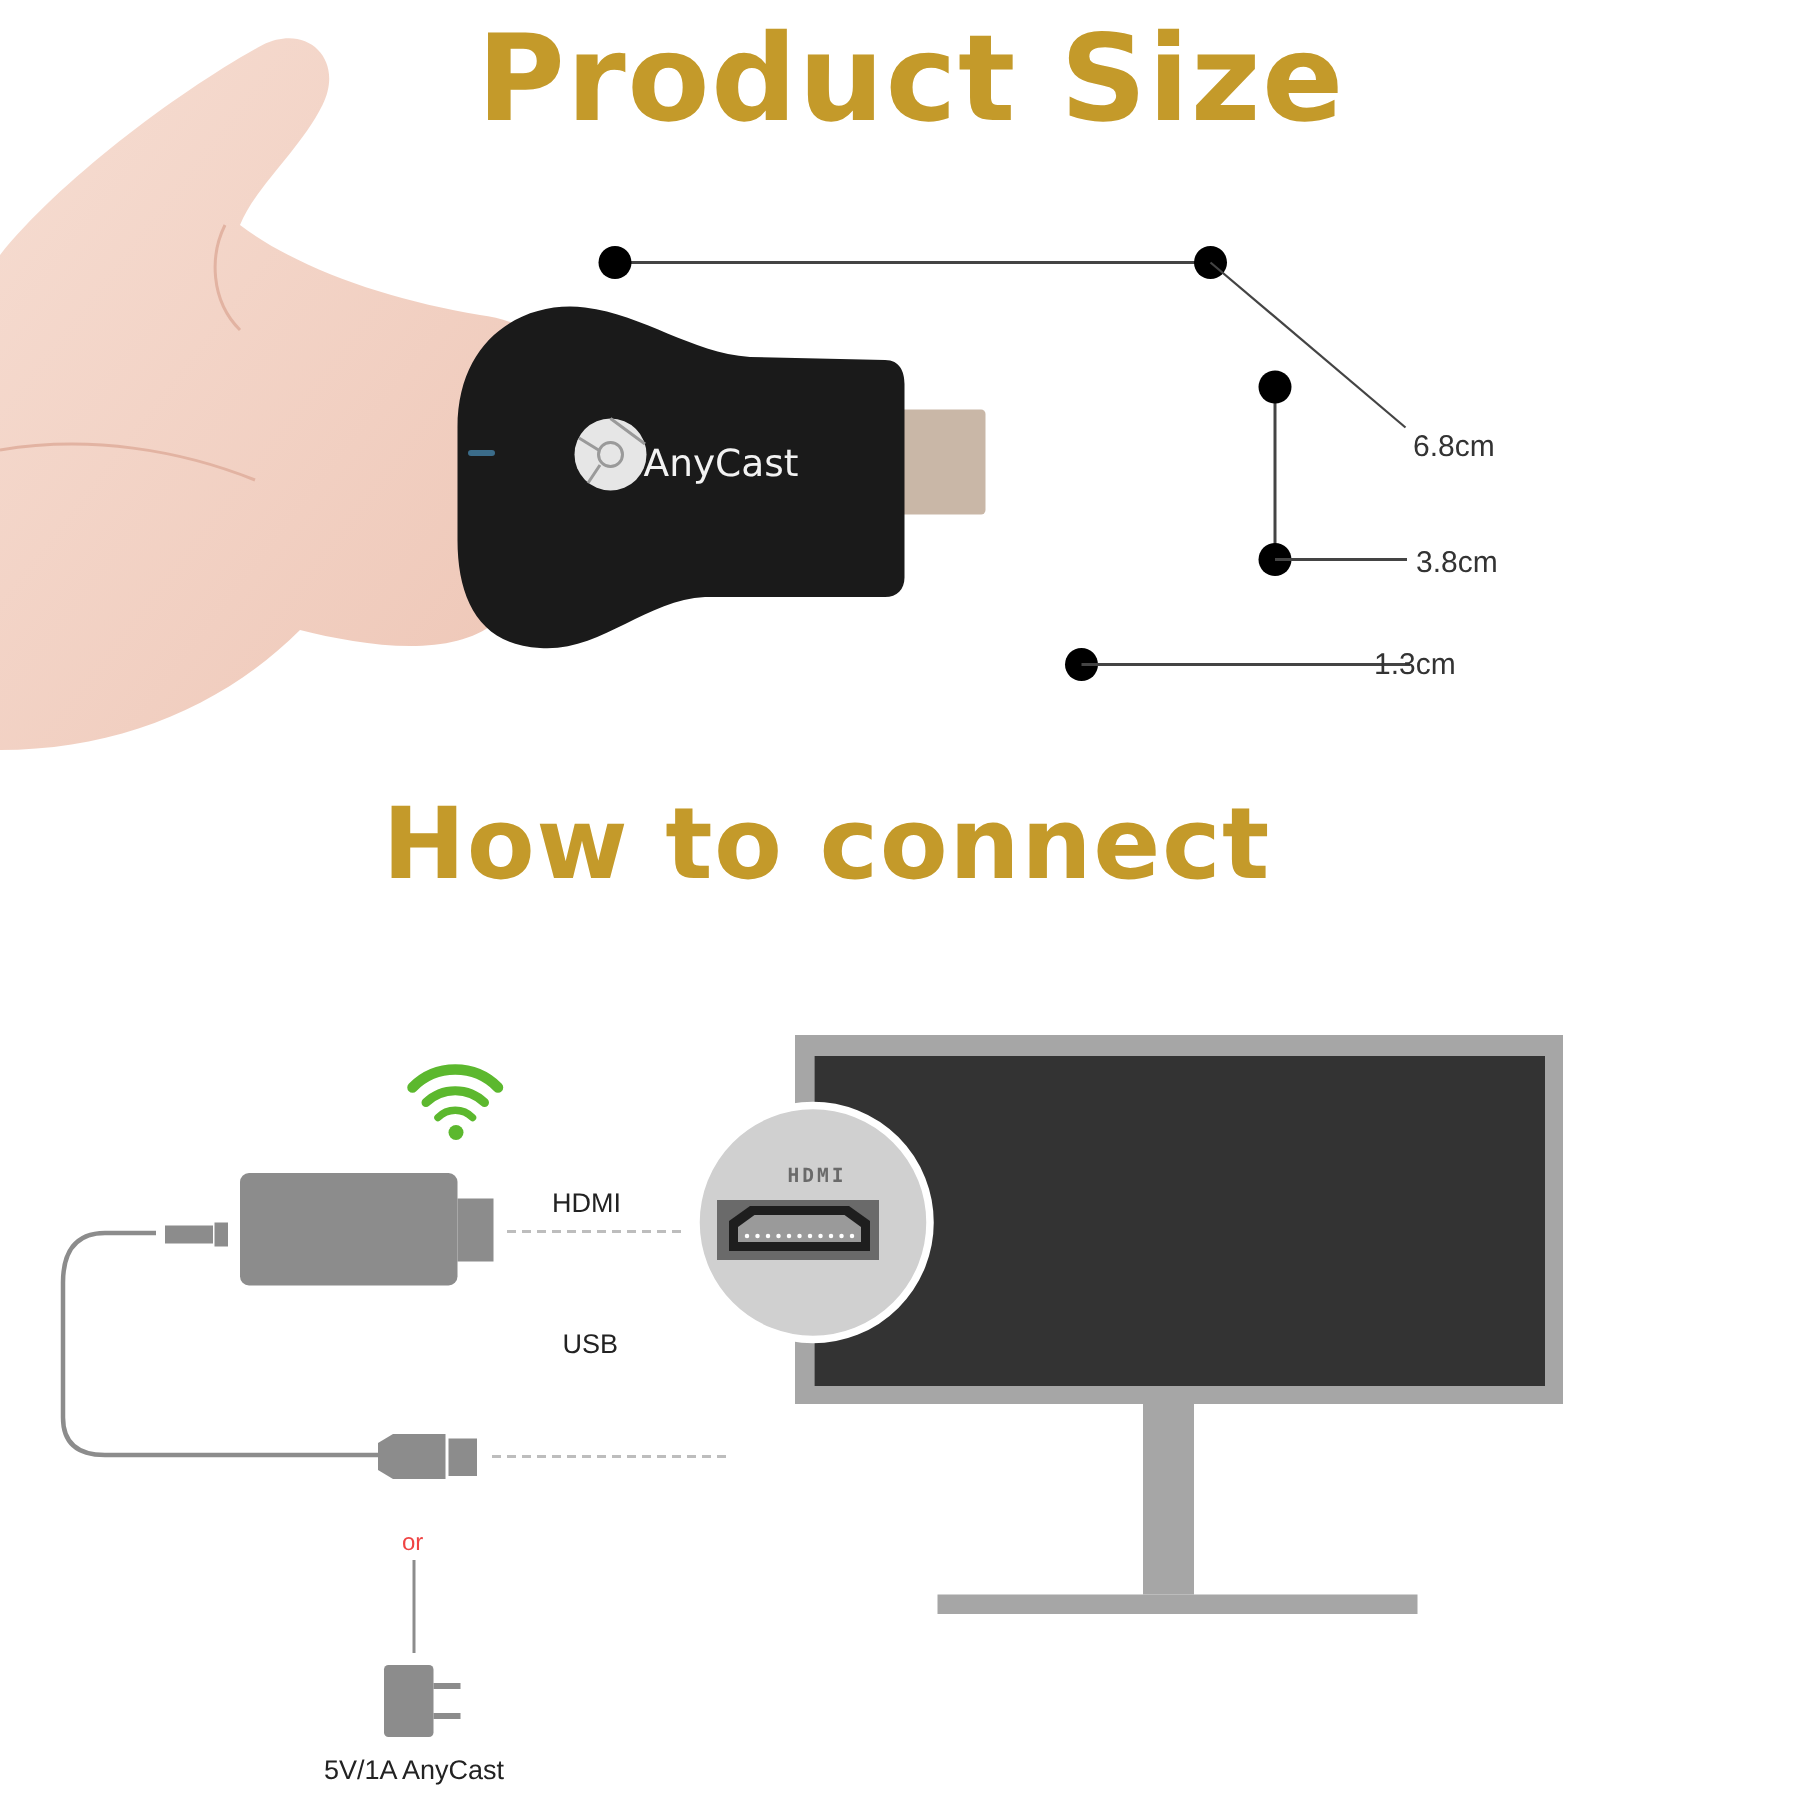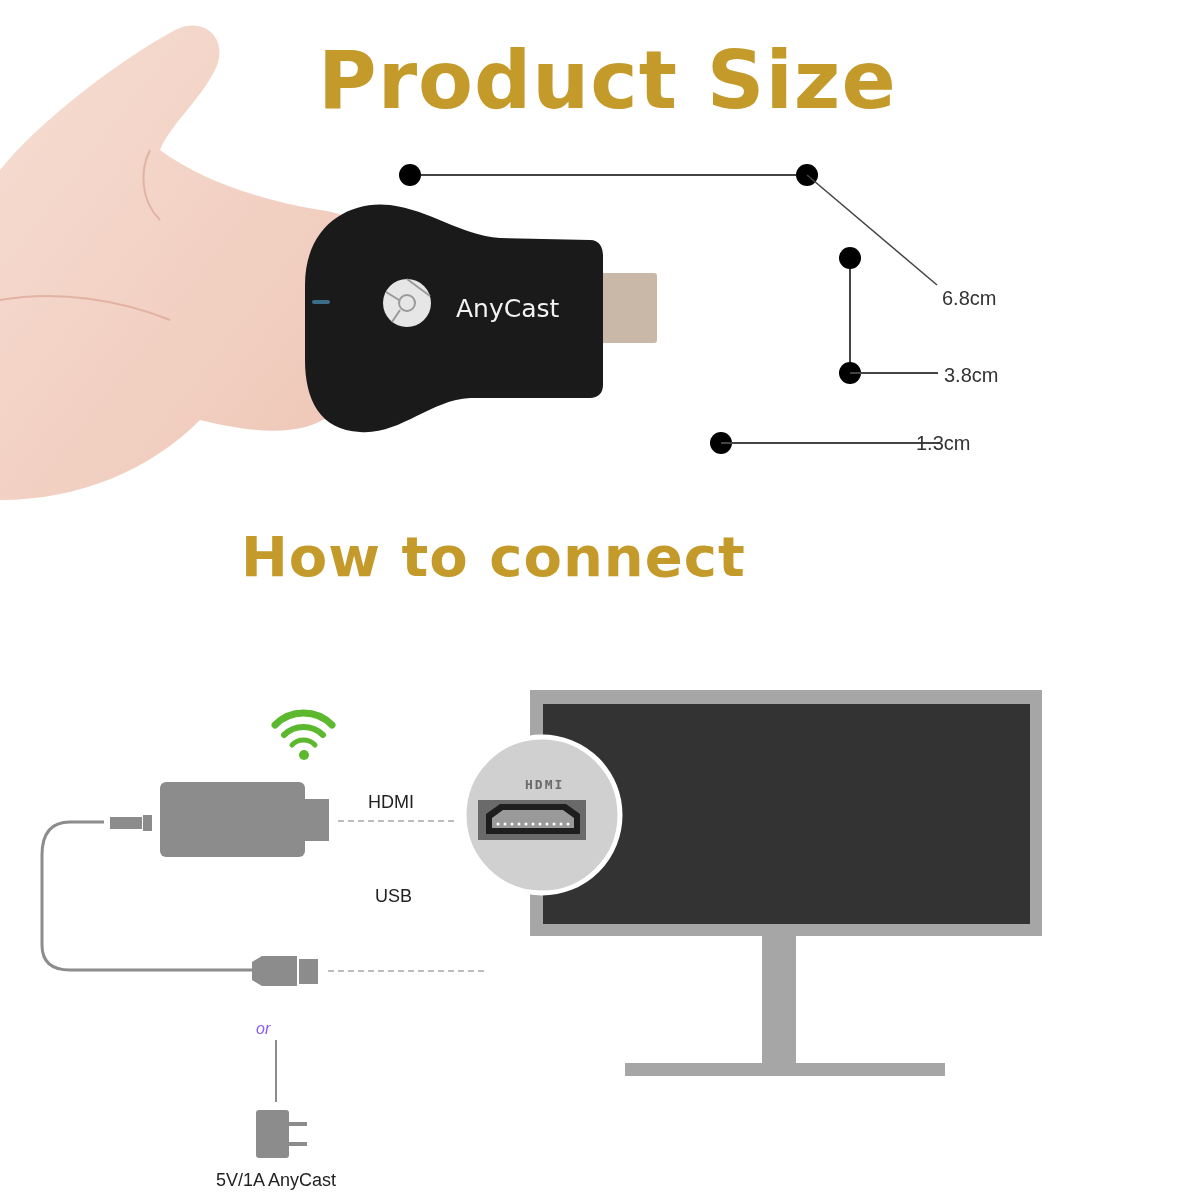--- a/index.html
+++ b/index.html
@@ -6,21 +6,21 @@
   body { width: 1200px; height: 1200px; background: #ffffff; position: relative; overflow: hidden; font-family: "Liberation Sans", sans-serif; }
   .abs { position: absolute; }
   .heading { position: absolute; font-family: "DejaVu Sans", sans-serif; font-weight: bold; color: #c49a2a; letter-spacing: 1px; white-space: nowrap; }
   .dim-label { position: absolute; font-size: 20px; color: #333333; font-family: Liberation Sans, sans-serif; }
   .conn-label { position: absolute; font-size: 18px; color: #222222; font-family: "Liberation Sans", sans-serif; }
   svg { position: absolute; left: 0; top: 0; }
 </style>
 </head>
 <body>
 
-<div class="heading" style="left:318px; top:6px; font-size:80px;margin-top:28px;">Product Size</div>
+<div class="heading" style="left:318px; top:6px; font-size:80px;">Product Size</div>
 
 <svg width="1200" height="1200">
   <defs>
     <linearGradient id="skin" x1="0" y1="0" x2="1" y2="1">
       <stop offset="0" stop-color="#f6ddd2"></stop>
       <stop offset="1" stop-color="#eec6b6"></stop>
     </linearGradient>
   </defs>
   <path d="M0,170 C40,120 120,60 175,30 C205,15 230,40 215,70 C200,100 170,125 160,150 C200,180 260,200 320,210 C360,215 380,240 360,260 C330,290 300,300 320,340 C340,370 360,390 330,415 C300,440 240,430 200,420 C150,470 80,500 0,500 Z" fill="url(#skin)"></path>
   <path d="M0,300 C60,290 120,300 170,320" stroke="#e2b3a2" stroke-width="2" fill="none"></path>
@@ -28,41 +28,41 @@
 </svg>
 
 <svg width="1200" height="1200">
   <rect x="595" y="273" width="62" height="70" rx="3" fill="#c9b7a7"></rect>
   <path d="M305,285 C305,225 350,200 390,205 C430,210 460,235 500,238 L590,240 C600,240 603,248 603,256 L603,385 C603,393 598,398 590,398 L470,398 C430,400 400,435 360,432 C320,430 305,400 305,360 Z" fill="#1a1a1a"></path>
   <rect x="312" y="300" width="18" height="4" rx="2" fill="#3b6c8a"></rect>
   <circle cx="407" cy="303" r="24" fill="#e6e6e6"></circle>
   <circle cx="407" cy="303" r="8" fill="none" stroke="#9a9a9a" stroke-width="2"></circle>
   <path d="M407,279 L430,296 M392,322 L400,310 M386,292 L399,300" stroke="#9a9a9a" stroke-width="2"></path>
 </svg>
-<div class="abs" style="left:456px; top:294px; font-size:25px; color:#f2f2f2; font-family:'DejaVu Sans', sans-serif;">AnyCast</div>
+<div class="abs" style="left:429px; top:294px; font-size:25px; color:#f2f2f2; font-family:'DejaVu Sans', sans-serif;">AnyCast</div>
 
 <svg width="1200" height="1200">
   <line x1="410" y1="175" x2="807" y2="175" stroke="#444" stroke-width="2"></line>
   <circle cx="410" cy="175" r="11" fill="#000"></circle>
   <circle cx="807" cy="175" r="11" fill="#000"></circle>
   <line x1="807" y1="175" x2="937" y2="285" stroke="#444" stroke-width="1.5"></line>
 
   <line x1="850" y1="258" x2="850" y2="373" stroke="#444" stroke-width="2"></line>
   <circle cx="850" cy="258" r="11" fill="#000"></circle>
   <circle cx="850" cy="373" r="11" fill="#000"></circle>
   <line x1="850" y1="373" x2="938" y2="373" stroke="#444" stroke-width="2"></line>
 
   <circle cx="721" cy="443" r="11" fill="#000"></circle>
   <line x1="721" y1="443" x2="940" y2="443" stroke="#444" stroke-width="2"></line>
 </svg>
 <div class="dim-label" style="left:942px; top:287px;">6.8cm</div>
 <div class="dim-label" style="left:944px; top:364px;text-align:center;">3.8cm</div>
 <div class="dim-label" style="left:916px; top:432px;">1.3cm</div>
 
-<div class="heading" style="left:241px; top:524px; font-size:56px;">How to connect</div>
+<div class="heading" style="left:255px; top:524px; font-size:66px;">How to connect</div>
 
 <svg width="1200" height="1200">
   <rect x="530" y="690" width="512" height="245" fill="#a6a6a6"></rect>
   <rect x="543" y="704" width="487" height="220" fill="#333333"></rect>
   <rect x="530" y="690" width="512" height="12" fill="#a6a6a6"></rect>
   <rect x="543" y="704" width="487" height="220" fill="#333333"></rect>
   <rect x="530" y="690" width="13" height="245" fill="#a6a6a6"></rect>
   <rect x="1030" y="690" width="12" height="245" fill="#a6a6a6"></rect>
   <rect x="530" y="924" width="512" height="12" fill="#a6a6a6"></rect>
   <rect x="762" y="935" width="34" height="128" fill="#a6a6a6"></rect>
@@ -109,20 +109,20 @@
   <path d="M104,822 L70,822 C50,822 42,835 42,855 L42,945 C42,962 52,970 70,970 L252,970" stroke="#8c8c8c" stroke-width="3" fill="none"></path>
 
   <path d="M252,962 L262,956 L297,956 L297,986 L262,986 L252,980 Z" fill="#8c8c8c"></path>
   <rect x="299" y="959" width="19" height="25" fill="#8c8c8c"></rect>
 
   <line x1="328" y1="971" x2="488" y2="971" stroke="#bdbdbd" stroke-width="2" stroke-dasharray="6,4"></line>
 </svg>
 <div class="conn-label" style="left:368px; top:792px;">HDMI</div>
 <div class="conn-label" style="left:375px; top:886px;">USB</div>
 
-<div class="abs" style="left:256px; top:1020px; font-size:16px; color:#8b5cf6;font-style:italic;">or</div>
+<div class="abs" style="left:268px; top:1020px; font-size:16px; color:#ef4444;">or</div>
 <svg width="1200" height="1200">
   <line x1="276" y1="1040" x2="276" y2="1102" stroke="#8c8c8c" stroke-width="2"></line>
   <rect x="256" y="1110" width="33" height="48" rx="3" fill="#8c8c8c"></rect>
   <rect x="289" y="1122" width="18" height="4" fill="#8c8c8c"></rect>
   <rect x="289" y="1142" width="18" height="4" fill="#8c8c8c"></rect>
 </svg>
 <div class="conn-label" style="left:216px; top:1170px; font-size:18px;">5V/1A AnyCast</div>
 
 </body></html>

